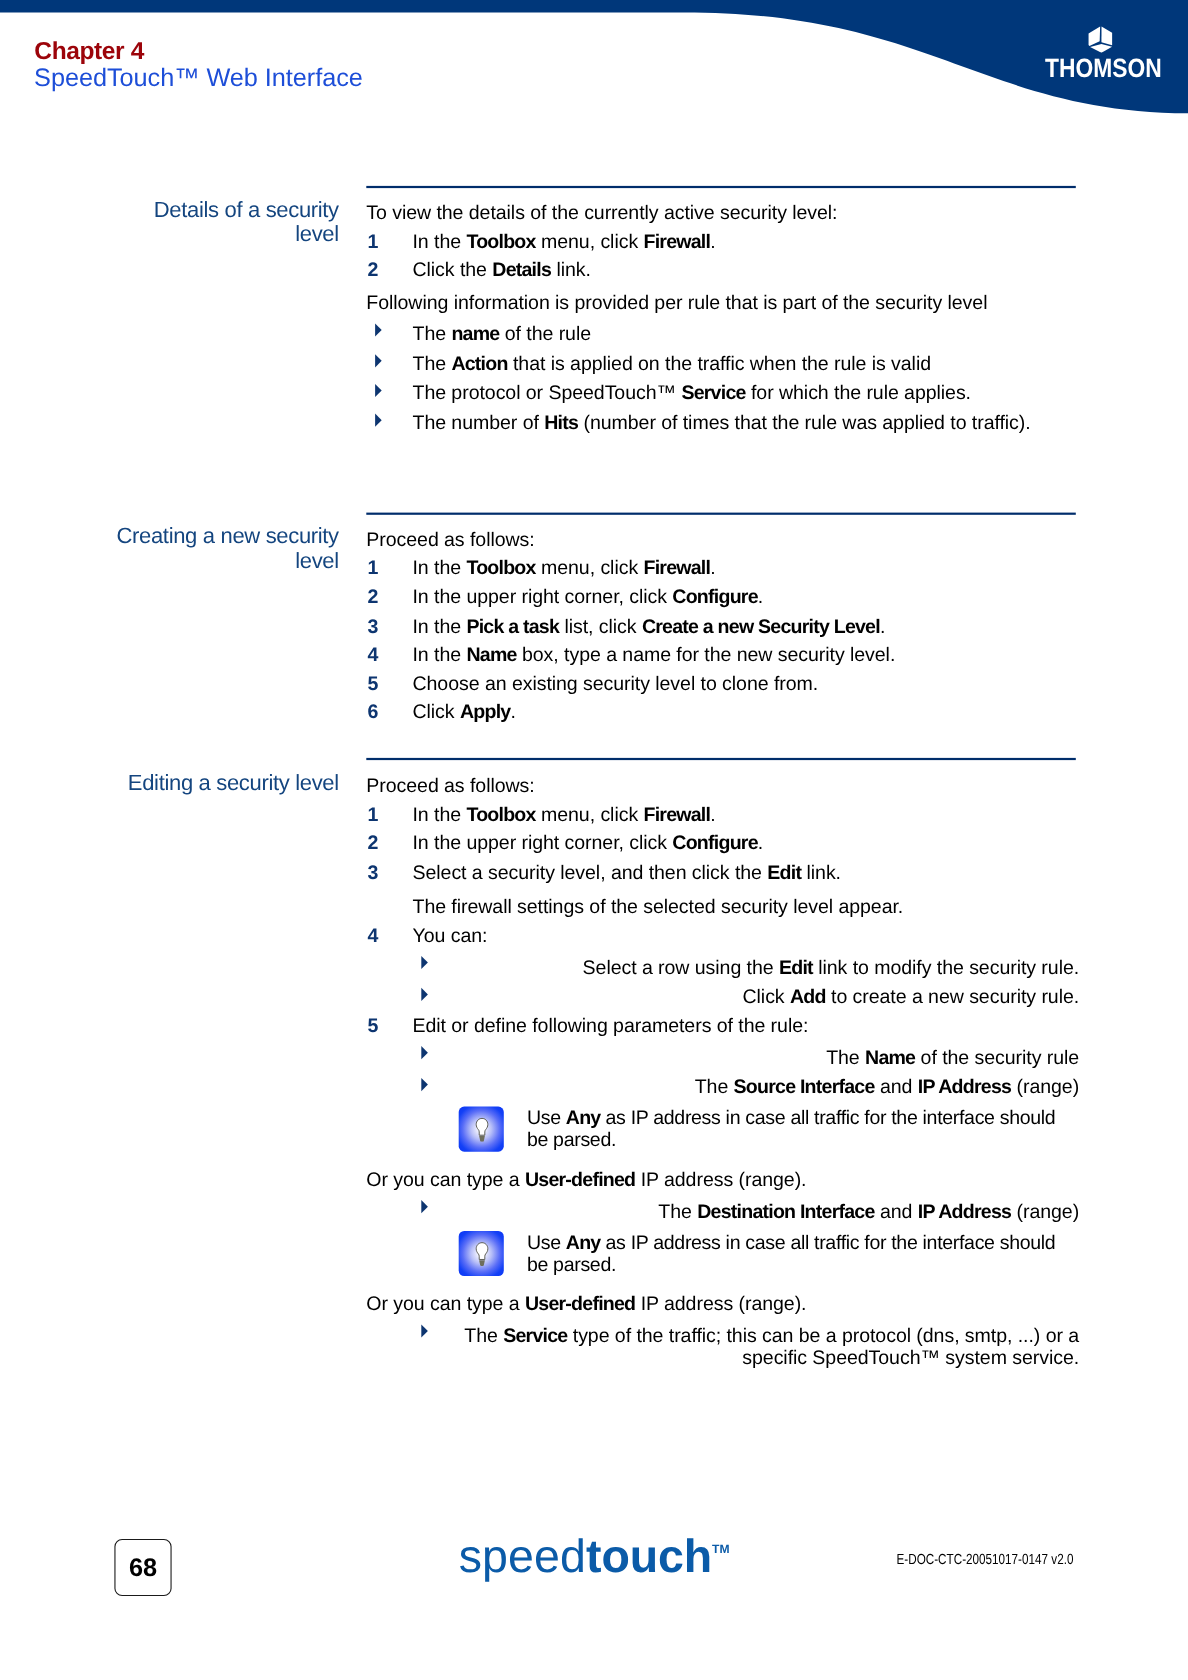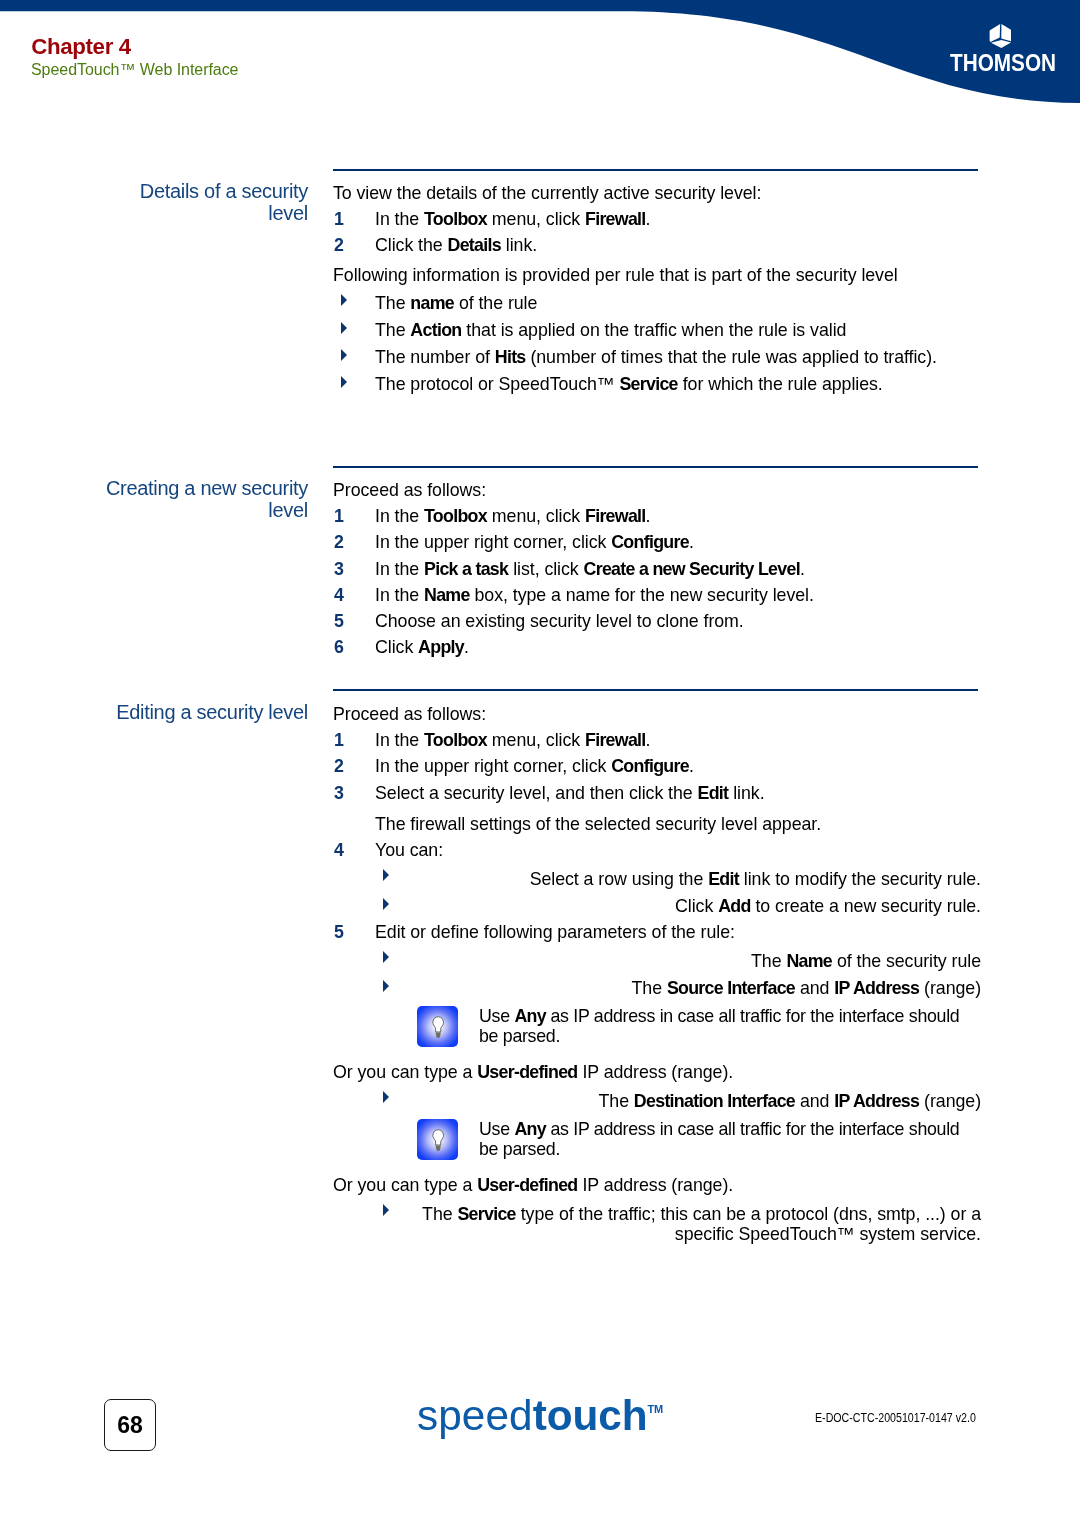--- a/index.html
+++ b/index.html
@@ -5,21 +5,21 @@
   html,body{margin:0;padding:0;background:#ffffff;}
   body{width:1080px;height:1527px;position:relative;overflow:hidden;
        font-family:"Liberation Sans",sans-serif;color:#000;
        -webkit-font-smoothing:antialiased;}
   .page{position:absolute;left:0;top:0;width:1080px;height:1527px;}
 
   
   #header-wave{position:absolute;left:0;top:0;width:1080px;height:110px;display:block;}
   #chapter-label{position:absolute;left:31.2px;top:35.8px;font-size:22.3px;font-weight:bold;
                  color:#9c040a;letter-spacing:-0.35px;line-height:22px;}
-  #chapter-subtitle{position:absolute;left:31px;top:60.3px;font-size:16px;color:#4d7c0f;
+  #chapter-subtitle{position:absolute;left:31px;top:60.3px;font-size:23px;color:#1d4ed8;
                     letter-spacing:-0.05px;line-height:20px;}
   #thomson-mark{position:absolute;left:989px;top:22px;width:26px;height:26px;display:block;}
   #thomson-word{position:absolute;left:950px;top:51px;font-size:24px;font-weight:bold;color:#fff;
                 line-height:24px;transform:scaleX(0.865);transform-origin:0 0;white-space:nowrap;}
   .rule{position:absolute;left:333px;width:645px;height:2.1px;background:#002d6b;}
   .side-head{position:absolute;width:206px;left:102px;text-align:right;
              color:#14457f;font-size:20px;letter-spacing:-0.3px;line-height:22.3px;}
   .body-col{position:absolute;left:333px;width:648px;font-size:17.8px;line-height:20px;color:#000;letter-spacing:-0.06px;}
   .para{position:relative;margin:0;padding:0;}
   ol.steps{margin:0;padding:0;list-style:none;}
@@ -89,22 +89,22 @@
   <div class="body-col" style="top:183px">
     <div class="para">To view the details of the currently active security level:</div>
     <ol class="steps">
       <li><span class="num">1</span><span>In the <b>Toolbox</b> menu, click <b>Firewall</b>.</span></li>
       <li><span class="num">2</span><span>Click the <b>Details</b> link.</span></li>
     </ol>
     <div class="para">Following information is provided per rule that is part of the security level</div>
     <ul class="bul">
       <li><span class="tri"></span><span>The <b>name</b> of the rule</span></li>
       <li><span class="tri"></span><span>The <b>Action</b> that is applied on the traffic when the rule is valid</span></li>
+      <li><span class="tri"></span><span>The protocol or SpeedTouch™ <b>Service</b> for which the rule applies.</span></li>
       <li><span class="tri"></span><span>The number of <b>Hits</b> (number of times that the rule was applied to traffic).</span></li>
-      <li><span class="tri"></span><span>The protocol or SpeedTouch™ <b>Service</b> for which the rule applies.</span></li>
     </ul>
   </div>
 
   <div class="rule" style="top:465.8px"></div>
   <div class="side-head" style="top:477px">Creating a new security level</div>
   <div class="body-col" style="top:480px">
     <div class="para">Proceed as follows:</div>
     <ol class="steps">
       <li><span class="num">1</span><span>In the <b>Toolbox</b> menu, click <b>Firewall</b>.</span></li>
       <li><span class="num">2</span><span>In the upper right corner, click <b>Configure</b>.</span></li>

